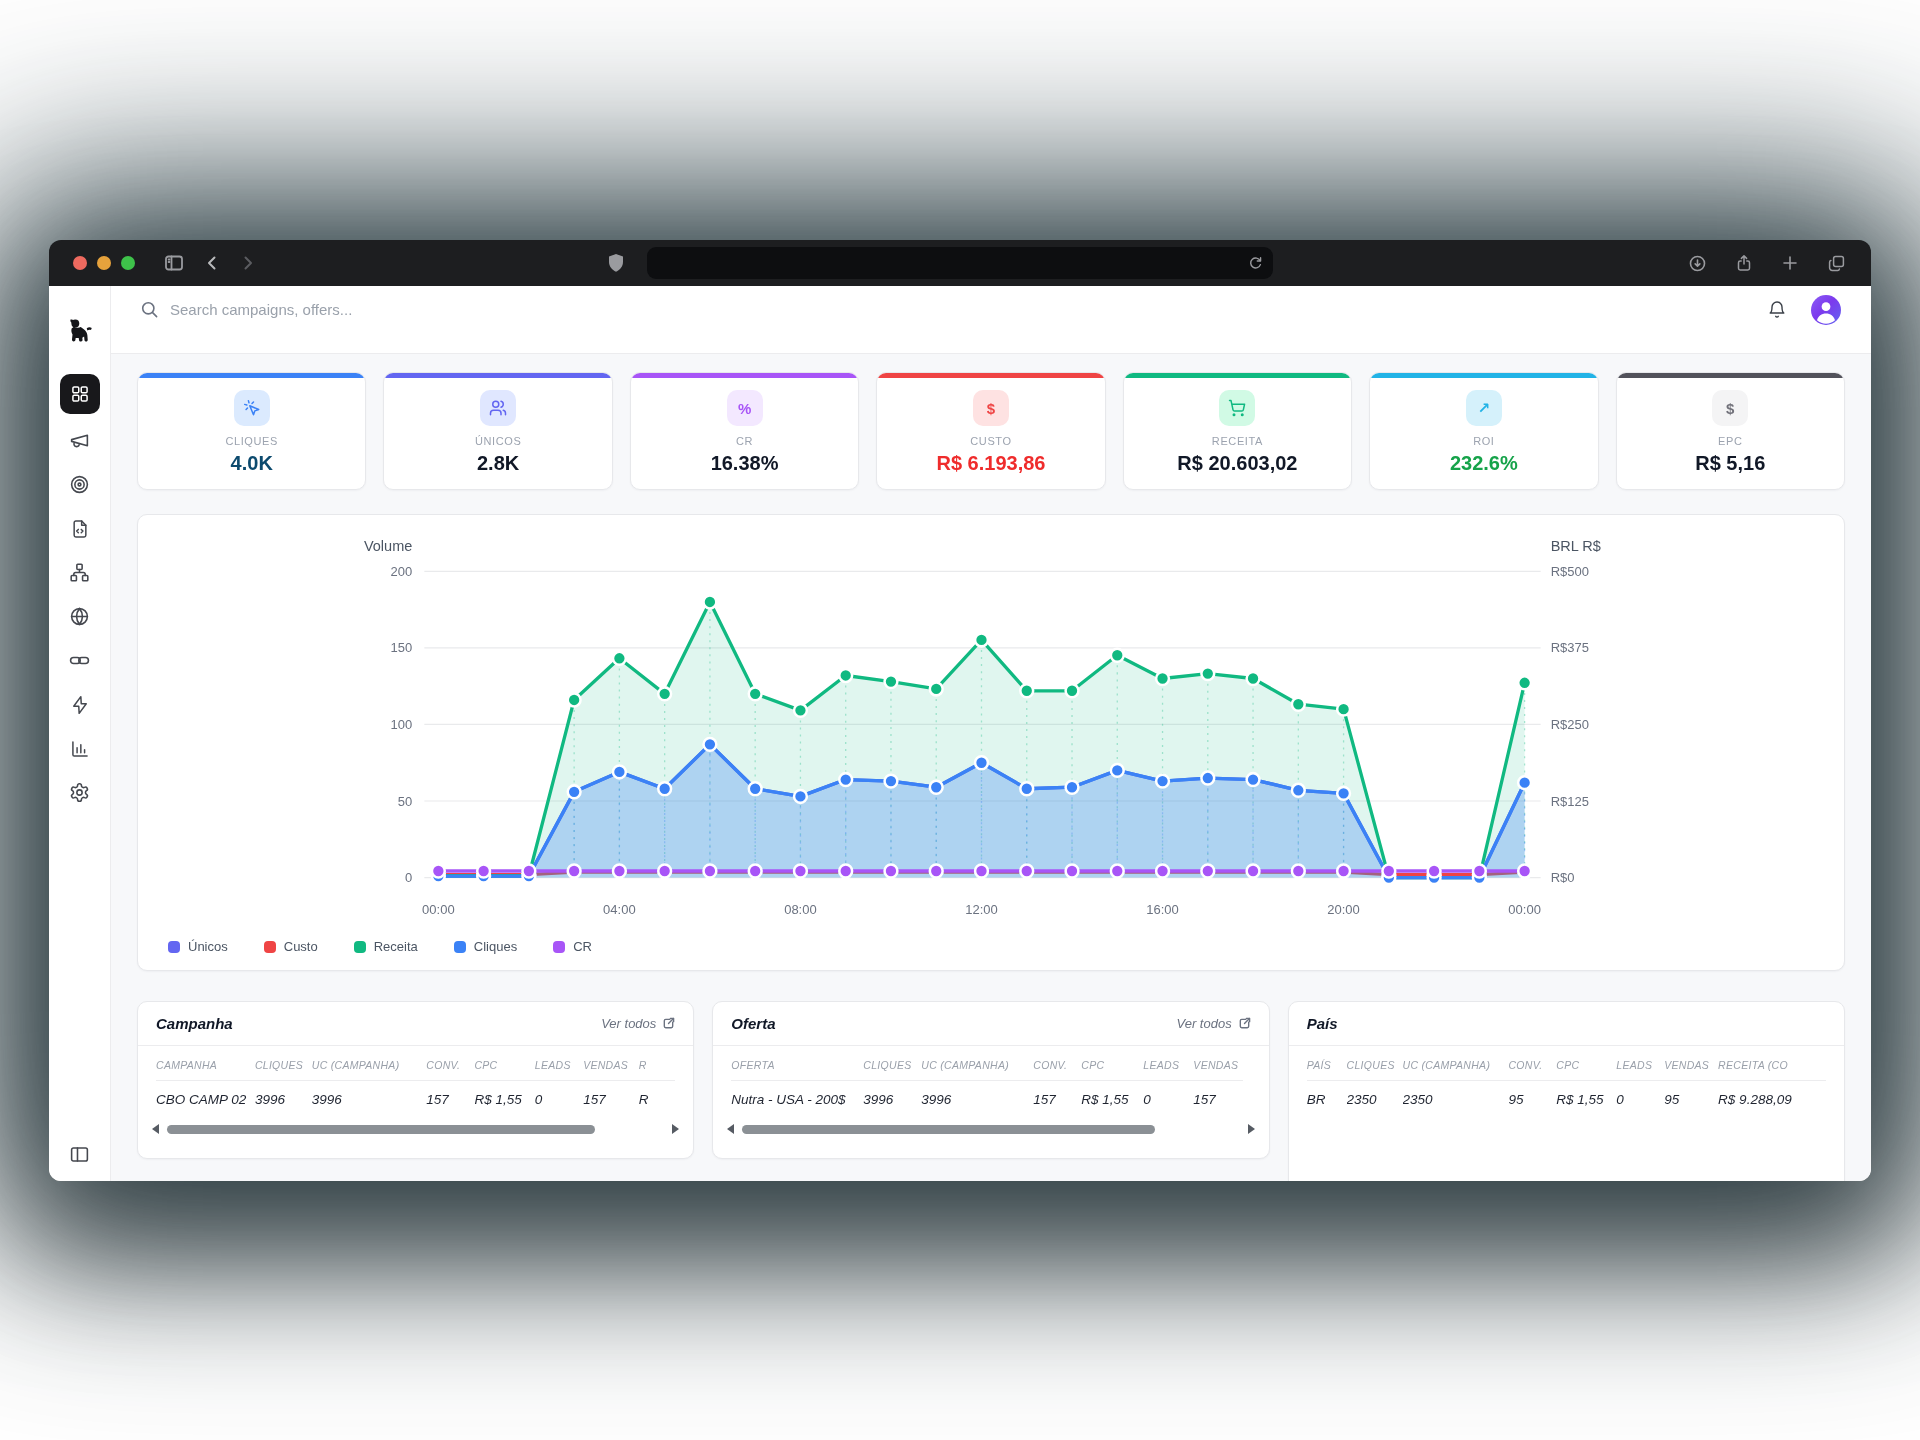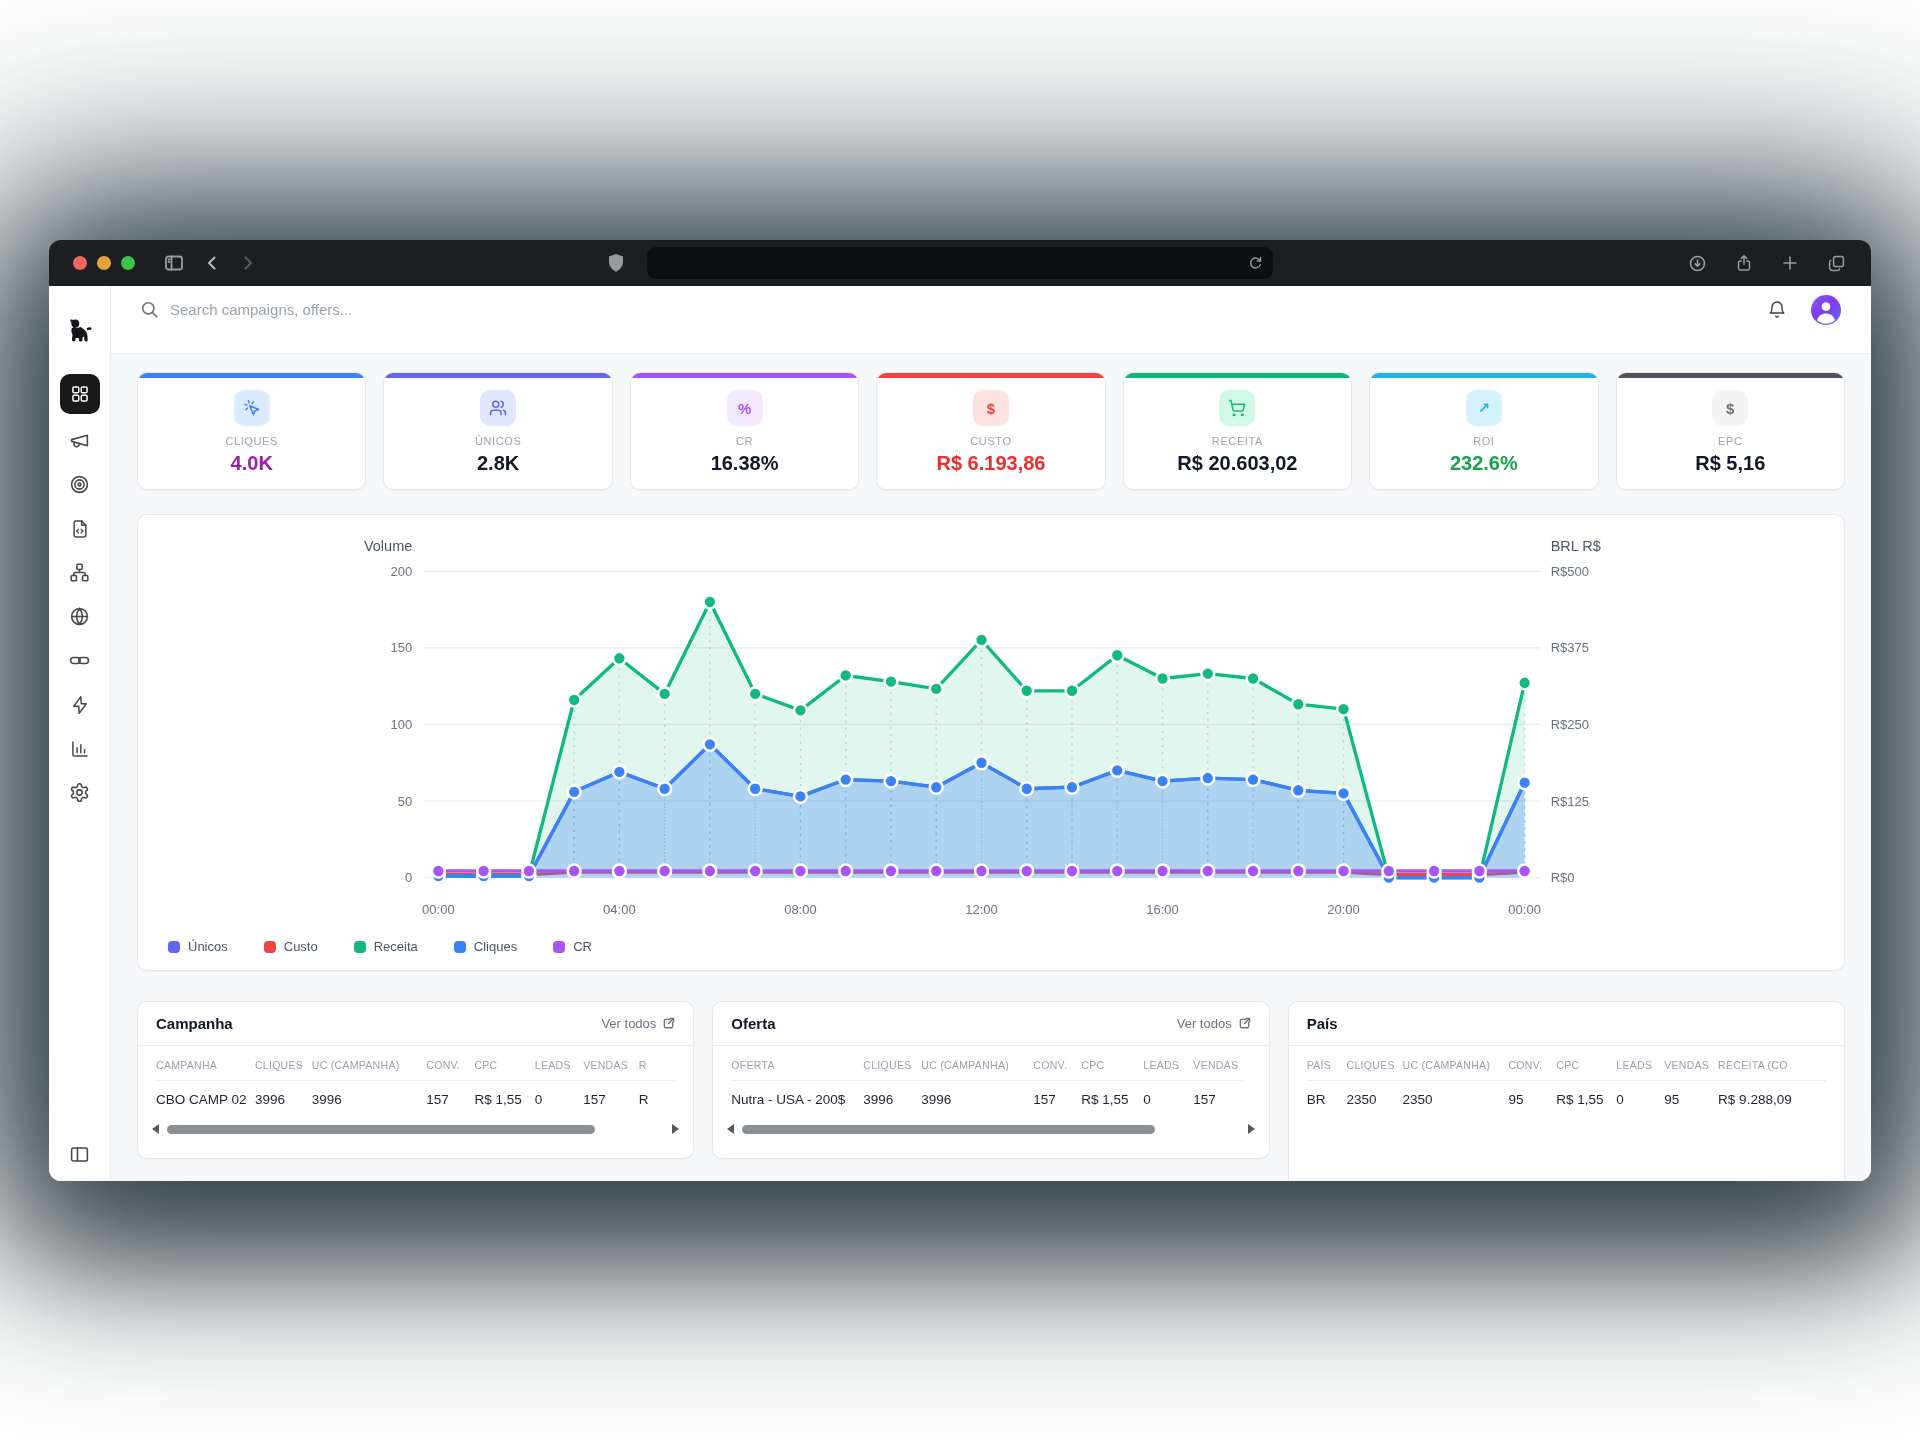--- a/index.html
+++ b/index.html
@@ -49,21 +49,21 @@
   .kpi-value { margin:5px 0 14px; font-size:20px; font-weight:bold; color:#111827; }
 
   
   .chart-card { margin-top:24px; background:#fff; border:1px solid #e7e8eb; border-radius:10px; padding-top:12px; box-shadow:0 1px 2px rgba(16,24,40,.04); }
   #chart { display:block; width:100%; height:408px; }
   .legend { display:flex; align-items:center; gap:36px; padding:4px 0 16px 30px; }
   .legend-item { display:flex; align-items:center; gap:8px; font-size:13px; color:#4b5563; }
   .legend-swatch { width:12px; height:12px; border-radius:4px; }
 
   
-  .bottom { display:flex; gap:18px; margin-top:30px; }
+  .bottom { display:flex; gap:18px; margin-top:30px;font-style:italic; }
   .panel { flex:1; min-width:0; background:#fff; border:1px solid #e7e8eb; border-radius:10px; overflow:hidden; height:158px; box-shadow:0 1px 2px rgba(16,24,40,.04); }
   .panel.tall { height:200px; }
   .panel-h { display:flex; justify-content:space-between; align-items:center; padding:13px 18px; border-bottom:1px solid #ececee; }
   .panel-title { font-size:15px; font-weight:bold; color:#111827; }
   .ver { font-size:13px; color:#6b7280; display:flex; align-items:center; gap:6px; cursor:pointer; }
   .tbl-wrap { padding:0 18px; overflow:hidden; }
   table { border-collapse:collapse; white-space:nowrap; table-layout:fixed; }
   th { font-size:10.5px; color:#9aa0aa; font-weight:normal; text-align:left; padding:13px 0 9px; letter-spacing:.3px; overflow:hidden; }
   td { font-size:13.5px; color:#1f2430; padding:11px 0; border-top:1px solid #ececee; overflow:hidden; }
   .hscroll { display:flex; align-items:center; gap:8px; padding:6px 14px 0; }
@@ -269,21 +269,21 @@
               <div class="kpi-iconbox" style="background:#dbeafe;color:#3b82f6">
                 <svg class="ic" width="18" height="18" viewBox="0 0 24 24" style="stroke-width:2">
                   <path d="m9 9 5 12 1.8-5.2L21 14z"></path>
                   <path d="M7.2 2.2 8 5.1"></path>
                   <path d="M5.1 8 2.2 7.2"></path>
                   <path d="M14 4.1 12 6"></path>
                   <path d="m6 12-1.9 2"></path>
                 </svg>
               </div>
               <div class="kpi-label">CLIQUES</div>
-              <div class="kpi-value" style="color:#a21caf">4.0K</div>
+              <div class="kpi-value" style="color:#0c4a6e">4.0K</div>
             </div>
             <div class="kpi">
               <div class="kpi-accent" style="background:#6366f1"></div>
               <div class="kpi-iconbox" style="background:#e0e7ff;color:#6366f1">
                 <svg class="ic" width="18" height="18" viewBox="0 0 24 24" style="stroke-width:2">
                   <path d="M16 21v-2a4 4 0 0 0-4-4H6a4 4 0 0 0-4 4v2"></path>
                   <circle cx="9" cy="7" r="4"></circle>
                   <path d="M22 21v-2a4 4 0 0 0-3-3.87"></path>
                   <path d="M16 3.13a4 4 0 0 1 0 7.75"></path>
                 </svg>

